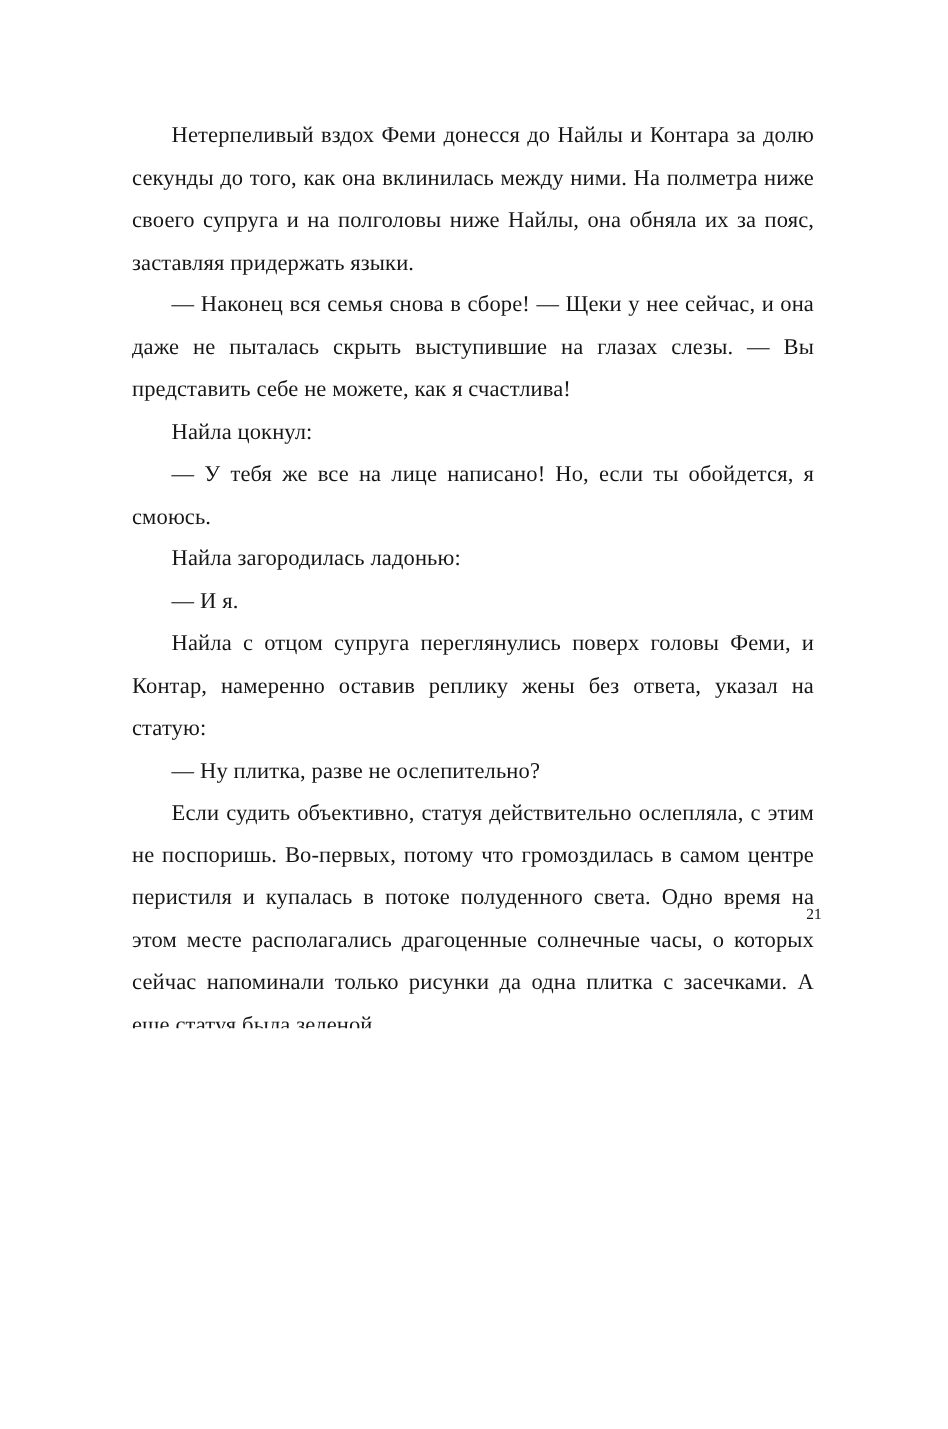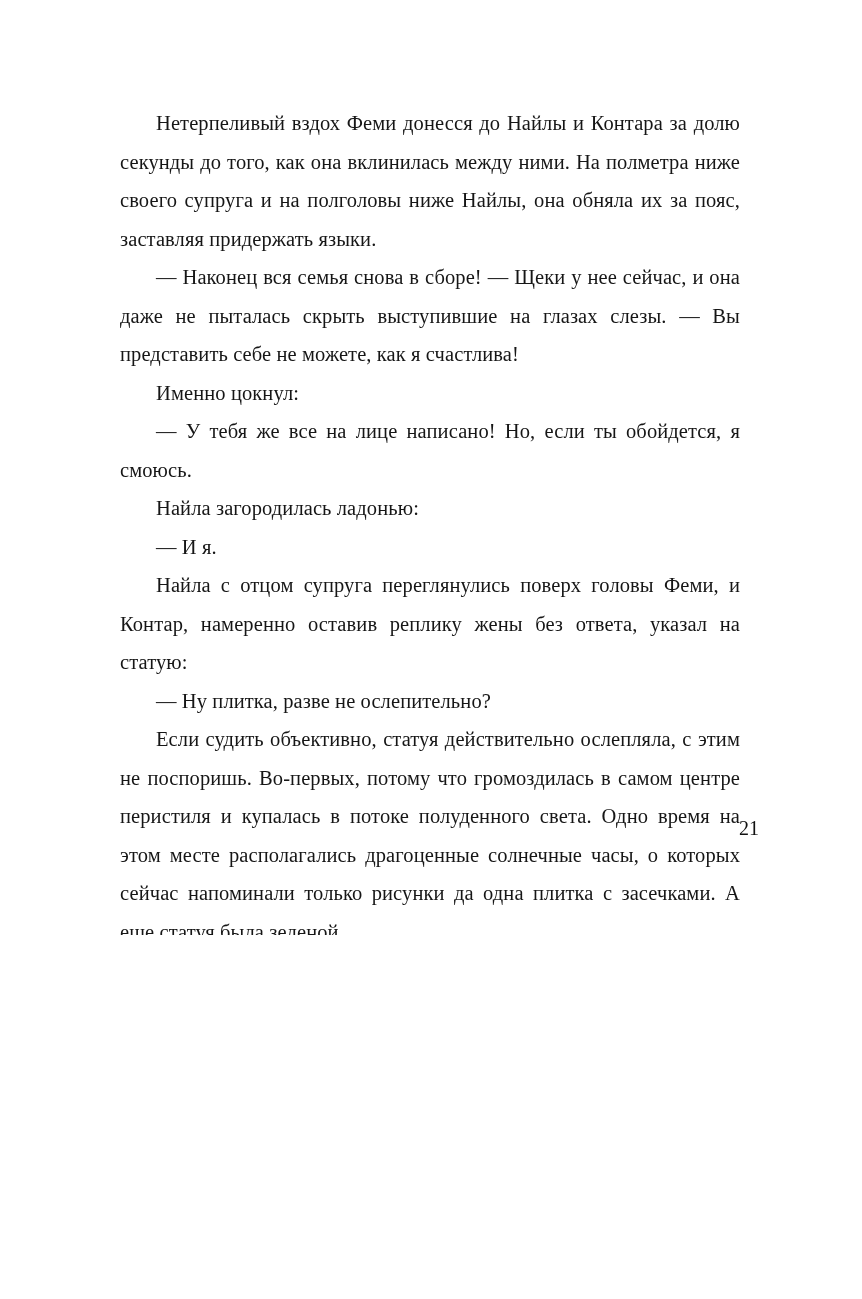--- a/index.html
+++ b/index.html
@@ -27,35 +27,35 @@
     padding: 0;
     font-size: 20.5px;
     line-height: 38.5px;
     text-align: justify;
     text-indent: 36px;
     color: #161616;
     letter-spacing: 0.1px;
   }
   .page-number {
     position: absolute;
-    right: 123px;
+    right: 135px;
     bottom: 95px;
-    font-size: 20px;
+    font-size: 14px;
     color: #111111;
     font-family: "Liberation Serif", "DejaVu Serif", serif;
   }
 </style>
 </head>
 <body>
 
 <div class="page">
   <div class="text-block">
     <p>Нетерпеливый вздох Феми донесся до Найлы и Контара за долю секунды до того, как она вклинилась между ними. На полметра ниже своего супруга и на полголовы ниже Найлы, она обняла их за пояс, заставляя придержать языки.</p>
     <p>— Наконец вся семья снова в сборе! — Щеки у нее сейчас, и она даже не пыталась скрыть выступившие на глазах слезы. — Вы представить себе не можете, как я счастлива!</p>
-    <p>Именно цокнул:</p>
+    <p>Найла цокнул:</p>
     <p>— У тебя же все на лице написано! Но, если ты обойдется, я смоюсь.</p>
     <p>Найла загородилась ладонью:</p>
     <p>— И я.</p>
     <p>Найла с отцом супруга переглянулись поверх головы Феми, и Контар, намеренно оставив реплику жены без ответа, указал на статую:</p>
     <p>— Ну плитка, разве не ослепительно?</p>
     <p>Если судить объективно, статуя действительно ослепляла, с этим не поспоришь. Во-первых, потому что громоздилась в самом центре перистиля и купалась в потоке полуденного света. Одно время на этом месте располагались драгоценные солнечные часы, о которых сейчас напоминали только рисунки да одна плитка с засечками. А еще статуя была зеленой.</p>
   </div>
   <div class="page-number">21</div>
 </div>
 

